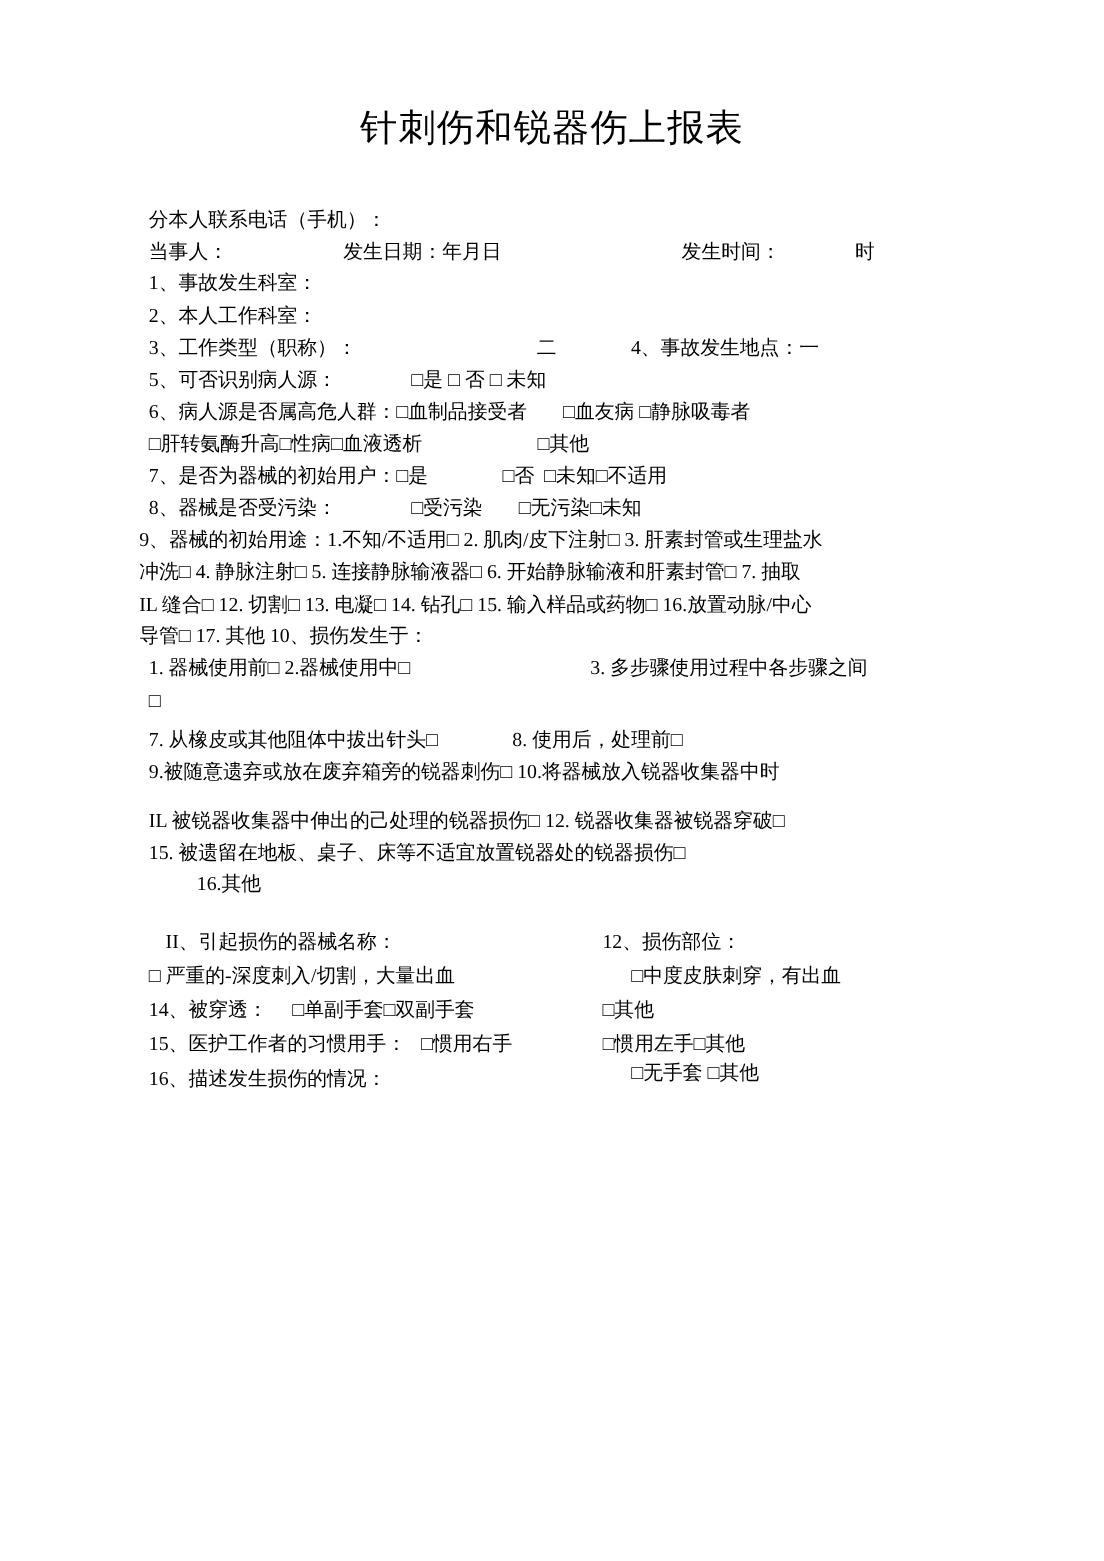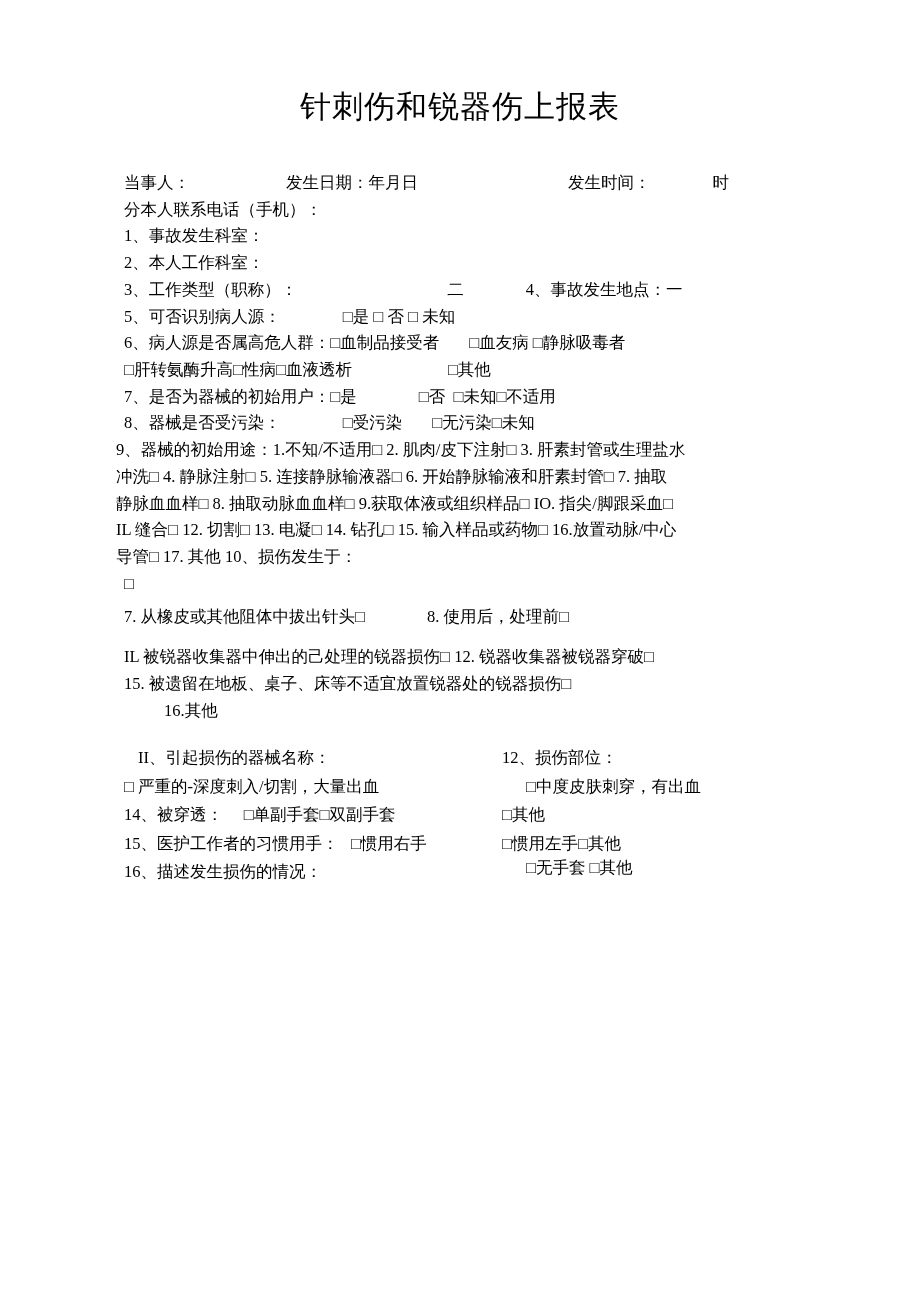--- a/index.html
+++ b/index.html
@@ -87,53 +87,54 @@
 </style>
 </head>
 <body>
 
 <div class="page">
 
   <h1 class="title">针刺伤和锐器伤上报表</h1>
 
   <div class="body-area">
 
+    <div class="row"><span>分本人联系电话（手机）：</span></div>
+
     <div class="row"><span>当事人：</span><span class="tab-lg"></span><span>发生日期：年月日</span><span class="tab-xl"></span><span>发生时间：</span><span class="tab-md"></span><span>时</span></div>
-
-    <div class="row"><span>分本人联系电话（手机）：</span></div>
 
     <div class="row"><span>1、</span><span>事故发生科室：</span></div>
 
     <div class="row"><span>2、</span><span>本人工作科室：</span></div>
 
     <div class="row"><span>3、</span><span>工作类型（职称）：</span><span class="tab-xl"></span><span>二</span><span class="tab-md"></span><span>4、</span><span>事故发生地点：一</span></div>
 
     <div class="row"><span>5、</span><span>可否识别病人源：</span><span class="tab-md"></span><span>□是 □ 否 □ 未知</span></div>
 
     <div class="row"><span>6、</span><span>病人源是否属高危人群：</span><span>□血制品接受者</span><span class="tab-sm"></span><span>□血友病 □静脉吸毒者</span></div>
 
     <div class="row"><span>□肝转氨酶升高□性病□血液透析</span><span class="tab-lg"></span><span>□其他</span></div>
 
     <div class="row"><span>7、</span><span>是否为器械的初始用户：</span><span>□是</span><span class="tab-md"></span><span>□否  □未知□不适用</span></div>
 
     <div class="row"><span>8、</span><span>器械是否受污染：</span><span class="tab-md"></span><span>□受污染</span><span class="tab-sm"></span><span>□无污染□未知</span></div>
 
     <div class="row-wrap indent-neg">9、器械的初始用途：1.不知/不适用□ 2. 肌肉/皮下注射□ 3. 肝素封管或生理盐水</div>
     <div class="row-wrap indent-neg">冲洗□ 4. 静脉注射□ 5. 连接静脉输液器□ 6. 开始静脉输液和肝素封管□ 7. 抽取</div>
-    <div class="row-wrap indent-neg">静脉血血样□ 8. 抽取动脉血血样□ 9.获取体液或组织样品□ IO. 指尖/脚跟采血□</div>
     <div class="row-wrap indent-neg">IL 缝合□ 12. 切割□ 13. 电凝□ 14. 钻孔□ 15. 输入样品或药物□ 16.放置动脉/中心</div>
     <div class="row-wrap indent-neg">导管□ 17. 其他 10、损伤发生于：</div>
 
+    <div class="row"><span>1. 器械使用前□ 2.器械使用中□</span><span class="tab-xl"></span><span>3. 多步骤使用过程中各步骤之间</span></div>
 
     <div class="row-wrap">□</div>
 
     <div class="smallgap"></div>
 
     <div class="row"><span>7. 从橡皮或其他阻体中拔出针头□</span><span class="tab-md"></span><span>8. 使用后，处理前□</span></div>
 
+    <div class="row-wrap">9.被随意遗弃或放在废弃箱旁的锐器刺伤□ 10.将器械放入锐器收集器中时</div>
 
     <div class="gapline"></div>
 
     <div class="row-wrap">IL 被锐器收集器中伸出的己处理的锐器损伤□ 12. 锐器收集器被锐器穿破□</div>
     <div class="row-wrap">15. 被遗留在地板、桌子、床等不适宜放置锐器处的锐器损伤□</div>
     <div class="row-wrap r16">16.其他</div>
 
     <div class="two-col">
       <div class="col-left">
         <div class="row sub-indent2">II、引起损伤的器械名称：</div>

